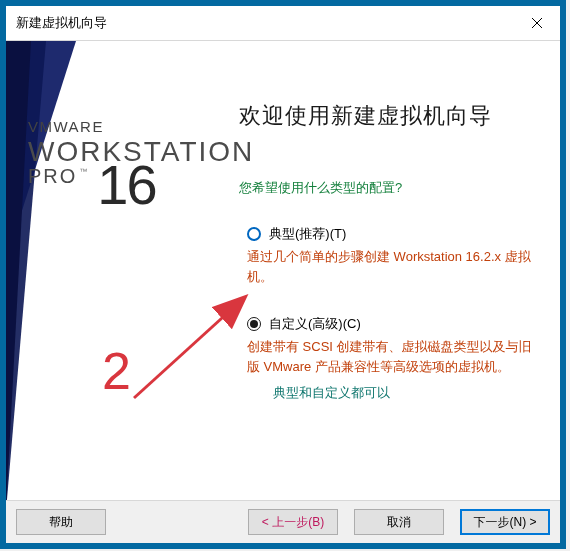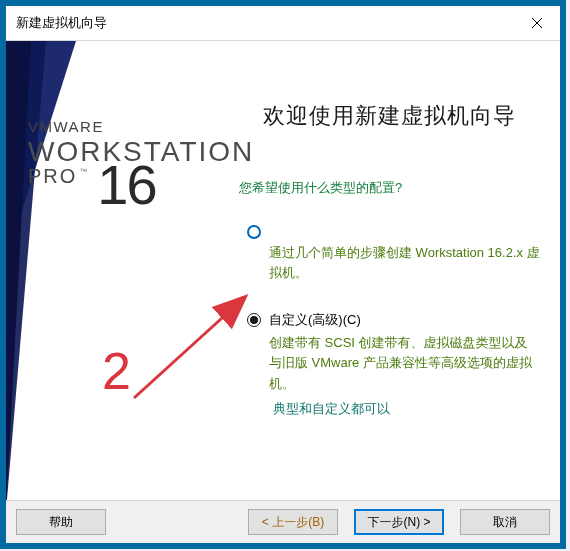--- a/index.html
+++ b/index.html
@@ -106,21 +106,20 @@
     flex: 1;
     padding: 30px 20px 0 18px;
     position: relative;
   }
   .welcome {
     font-size: 22px;
     color: #1a1a1a;
     letter-spacing: 1px;
     margin-bottom: 48px;
     margin-top: 30px;
-    text-align: center;
   }
   .question {
     font-size: 13px;
     color: #15803d;
     margin-bottom: 28px;
   }
   .option {
     margin-bottom: 28px;
     padding-left: 8px;
   }
@@ -150,24 +149,23 @@
     left: 2px; top: 2px;
     width: 8px; height: 8px;
     background: #1a1a1a;
     border-radius: 50%;
   }
   .option-label {
     font-size: 13px;
     color: #000;
   }
   .option-desc {
-    margin-left: 22px;
     margin-top: 4px;
     font-size: 13px;
-    color: #4d7c0f;
+    color: #c2410c;
     line-height: 1.55;
   }
   .note {
     margin-left: 26px;
     margin-top: 6px;
     font-size: 13px;
     color: #0f766e;
   }
   .footer {
     height: 42px;
@@ -187,21 +185,21 @@
     background: #e1e1e1;
     border: 1px solid #adadad;
     font-size: 12px;
     display: flex;
     align-items: center;
     justify-content: center;
     padding: 0 12px;
     box-sizing: border-box;
   }
   .btn.disabled {
-    color: #a16207;
+    color: #be185d;
   }
   .btn.primary {
     border: 1px solid #0078d7;
     outline: 1px solid #0078d7;
     outline-offset: -2px;
   }
   .annot-number {
     position: absolute;
     left: 96px;
     top: 300px;
@@ -250,20 +248,21 @@
       </div>
     </div>
 
     <div class="content">
       <div class="welcome">欢迎使用新建虚拟机向导</div>
       <div class="question">您希望使用什么类型的配置?</div>
 
       <div class="option">
         <div class="option-head">
           <span class="radio unselected"></span>
+          <span class="option-label">典型(推荐)(T)</span>
         </div>
         <div class="option-desc">通过几个简单的步骤创建 Workstation 16.2.x 虚拟机。</div>
       </div>
 
       <div class="option">
         <div class="option-head">
           <span class="radio selected"></span>
           <span class="option-label">自定义(高级)(C)</span>
         </div>
         <div class="option-desc">创建带有 SCSI 创建带有、虚拟磁盘类型以及与旧版 VMware 产品兼容性等高级选项的虚拟机。</div>
@@ -279,17 +278,17 @@
         </marker>
       </defs>
       <line x1="8" y1="112" x2="118" y2="12" stroke="#d9363e" stroke-width="3" marker-end="url(#ahead)"></line>
     </svg>
   </div>
 
   <div class="footer">
     <div class="btn">帮助</div>
     <div class="spacer"></div>
     <div class="btn disabled">&lt; 上一步(B)</div>
+    <div class="btn">取消</div>
     <div class="btn primary">下一步(N) &gt;</div>
-    <div class="btn">取消</div>
   </div>
 
 </div>
 
 </body></html>

